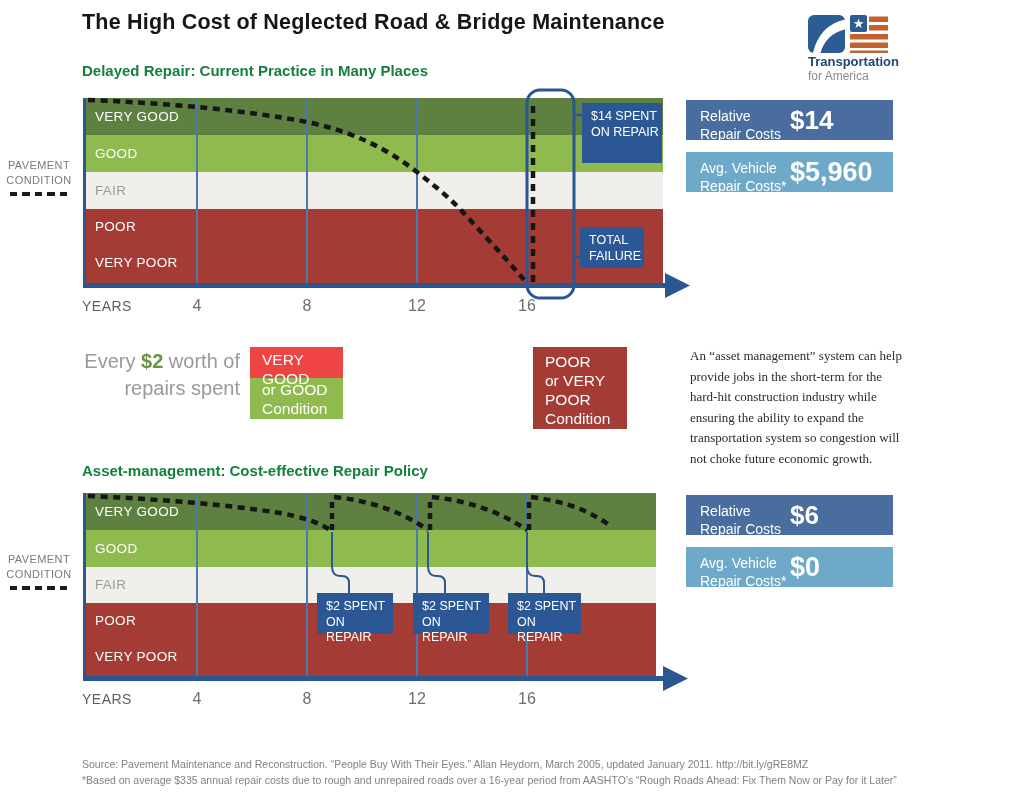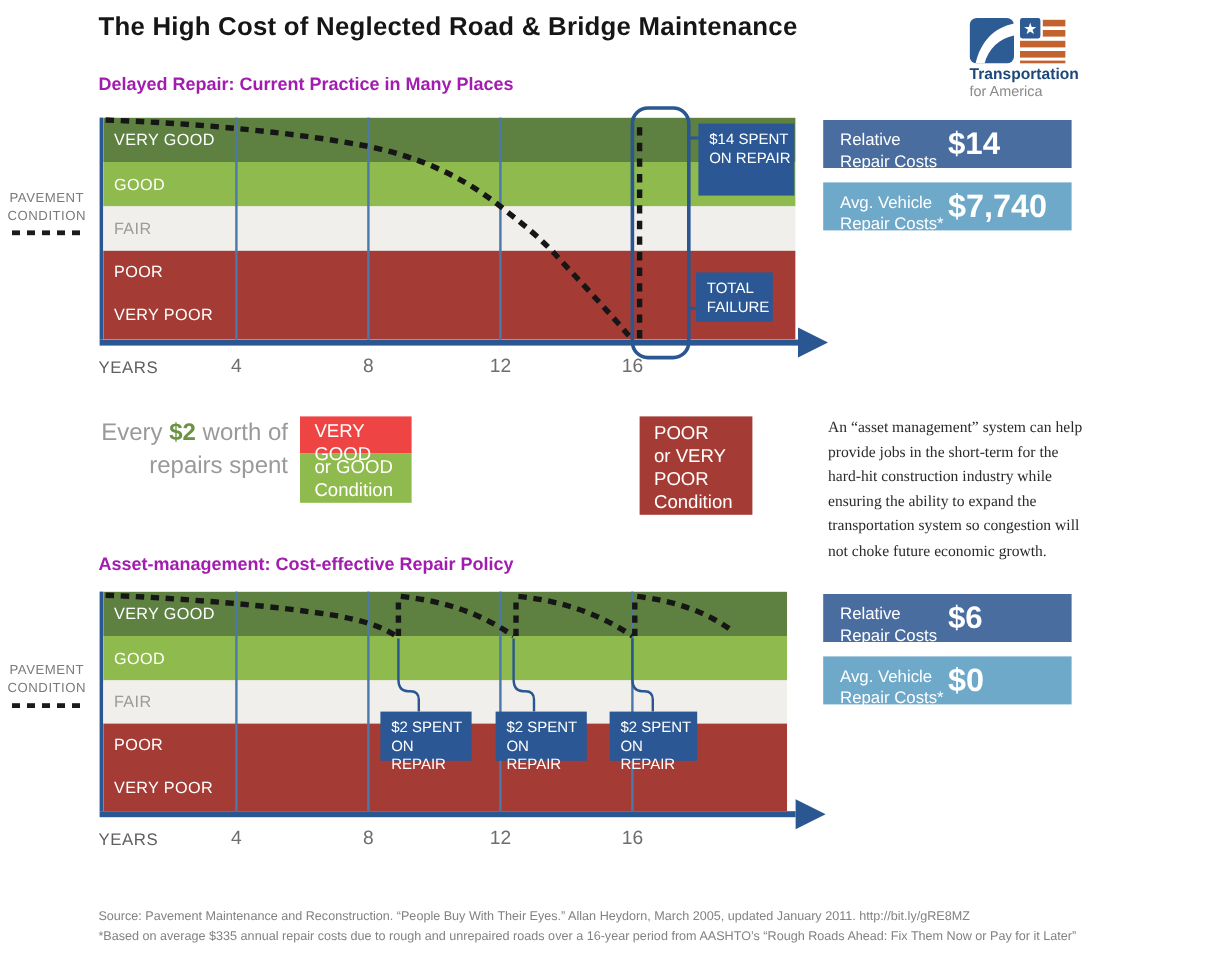--- a/index.html
+++ b/index.html
@@ -2,21 +2,21 @@
 <html><head>
 <meta charset="utf-8">
 <style>
   html,body{margin:0;padding:0;background:#ffffff;}
   .page{position:relative;width:1024px;height:812px;background:#fff;overflow:hidden;
         font-family:"Liberation Sans", sans-serif;}
   .abs{position:absolute;}
   .pre{white-space:pre-line;}
 
   .title{left:82px;top:10px;font-size:21.5px;font-weight:bold;color:#161616;letter-spacing:0.2px;}
-  .subtitle{font-size:15px;font-weight:bold;color:#a21caf;}
+  .subtitle{font-size:15px;font-weight:bold;color:#15803d;}
 
   
   .logo-name{left:808px;top:54px;font-size:13px;font-weight:bold;color:#1d4878;}
   .logo-tag{left:808px;top:69px;font-size:12px;color:#8a8a8a;}
 
   
   .plot{overflow:hidden;border-left:3px solid #2a5691;}
   .band{position:absolute;left:0;width:100%;}
   .b-vg{background:#5e8040;}
   .b-g{background:#8fba4e;}
@@ -120,21 +120,21 @@
   <div class="abs tick" style="left:515px;top:297px;">16</div>
 
   <div class="abs costbox cb-dark" style="left:686px;top:100px;">
     <div class="cb-label pre">Relative
 Repair Costs</div>
     <div class="cb-value">$14</div>
   </div>
   <div class="abs costbox cb-light" style="left:686px;top:152px;">
     <div class="cb-label pre">Avg. Vehicle
 Repair Costs*</div>
-    <div class="cb-value" style="font-size:27px;">$7,740</div>
+    <div class="cb-value" style="font-size:27px;">$5,960</div>
   </div>
 
   <div class="abs midtext" style="left:60px;top:348px;width:180px;">
     <div><span>Every </span><span class="amt-green">$2</span><span> worth of</span></div>
     <div>repairs spent</div>
   </div>
 
   <div class="abs" style="left:250px;top:347px;width:93px;height:82px;">
     <div class="condbox pre" style="background:#ef4444;height:31px;padding:3px 0 0 12px;">VERY
 GOOD</div>

